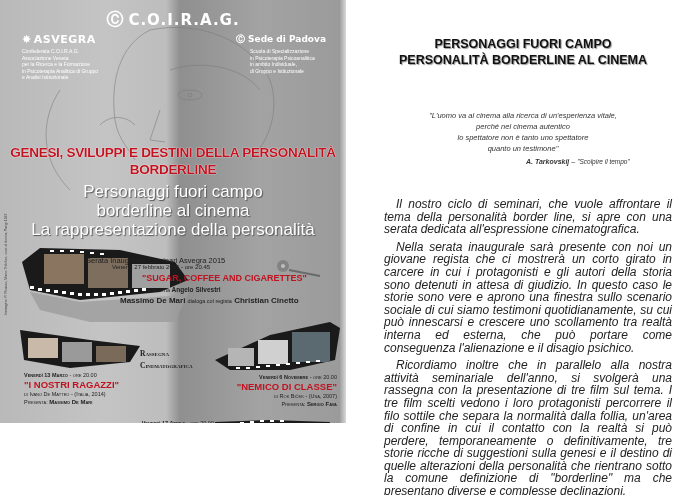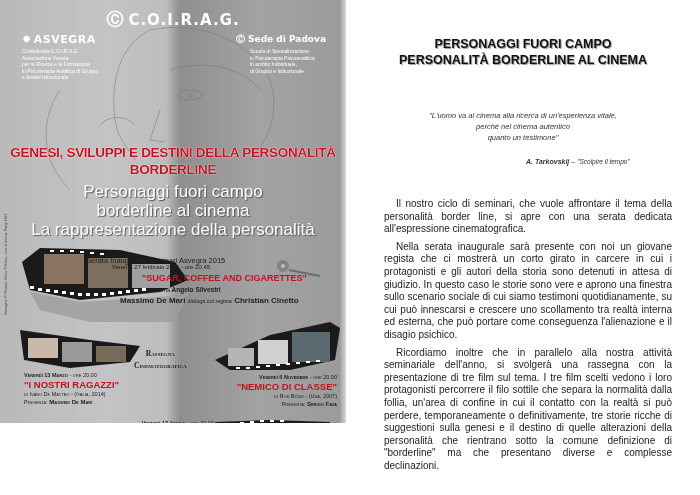--- a/index.html
+++ b/index.html
@@ -50,22 +50,22 @@
 
   .ev1 { position: absolute; left: 110px; top: 264px; width: 230px; font-family: "Liberation Sans", sans-serif; color: #222; }
   .ev1 .date { font-size: 6px; margin-left: 2px; }
   .ev1 .film { color: #c1121f; font-weight: bold; font-size: 9px; margin-left: 32px; margin-top: 3px; }
   .ev1 .pres { font-size: 5.5px; margin-left: 38px; margin-top: 3px; }
   .ev1 .pres b { font-size: 6.5px; }
   .ev1 .dial { font-size: 8px; margin-left: 10px; margin-top: 3px; font-weight: bold; }
   .ev1 .dial span { font-weight: normal; font-size: 5.5px; }
 
   .rassegna {
-    position: absolute; left: 134px; top: 348px; color: #222; font-family: "Liberation Serif", serif;
-    font-size: 7.5px; line-height: 12px; text-align: center; font-variant: small-caps; font-weight: bold;
+    position: absolute; left: 140px; top: 348px; color: #222; font-family: "Liberation Serif", serif;
+    font-size: 7.5px; line-height: 12px; text-align: left; font-variant: small-caps; font-weight: bold;
   }
 
   .ev { position: absolute; font-family: "Liberation Sans", sans-serif; color: #222; }
   .ev .date { font-size: 5.5px; font-variant: small-caps; font-weight: bold; }
   .ev .date span { font-weight: normal; }
   .ev .film { color: #c1121f; font-weight: bold; font-size: 9.5px; margin-top: 1px; }
   .ev .dir { font-size: 5.5px; font-variant: small-caps; margin-top: 1px; }
   .ev .pres { font-size: 5.5px; font-variant: small-caps; margin-top: 2px; }
   .ev .pres b { font-size: 6px; }
   .ev2 { left: 24px; top: 372px; }
@@ -92,21 +92,21 @@
     position: absolute; left: 0; width: 354px; top: 110px; text-align: center;
     font-family: "Liberation Sans", sans-serif; font-style: italic; font-size: 7.5px; line-height: 11px; color: #333;
   }
   .quote-author {
     position: absolute; left: 180px; top: 158px; font-family: "Liberation Sans", sans-serif; font-size: 7px; color: #333;
   }
   .quote-author b { font-style: italic; font-weight: bold; }
   .quote-author span.ttl { font-style: italic; font-size: 6.5px; }
 
   .body { position: absolute; left: 38px; width: 288px; top: 198px; font-family: "Liberation Sans", sans-serif; color: #222; }
-  .body p { font-size: 10px; line-height: 12.6px; text-align: justify; text-indent: 12px; margin-bottom: 5px; }
+  .body p { font-size: 12px; line-height: 12.6px; text-align: justify; text-indent: 12px; margin-bottom: 5px; font-style: italic; }
 </style>
 </head>
 <body>
 
 <div id="poster">
 
   <svg class="art" width="346" height="495" viewBox="0 0 346 495">
     <g fill="none" stroke="#7a7a7a" stroke-width="0.8" opacity="0.7">
       <path d="M150 30 C 200 20, 250 40, 270 80 C 280 110, 270 140, 250 160"></path>
       <path d="M150 30 C 120 45, 110 80, 115 120 C 118 140, 130 150, 135 160"></path>
@@ -286,20 +286,21 @@
 
 <div id="article">
   <div class="art-title">
     <div>PERSONAGGI FUORI CAMPO</div>
     <div>PERSONALITÀ BORDERLINE AL CINEMA</div>
   </div>
 
   <div class="quote">
     <div>"L'uomo va al cinema alla ricerca di un'esperienza vitale,</div>
     <div>perché nel cinema autentico</div>
+    <div>lo spettatore non è tanto uno spettatore</div>
     <div>quanto un testimone"</div>
   </div>
 
   <div class="quote-author">
     <b>A.  Tarkovskij</b>
     <span> – </span>
     <span class="ttl">"Scolpire il tempo"</span>
   </div>
 
   <div class="body">

